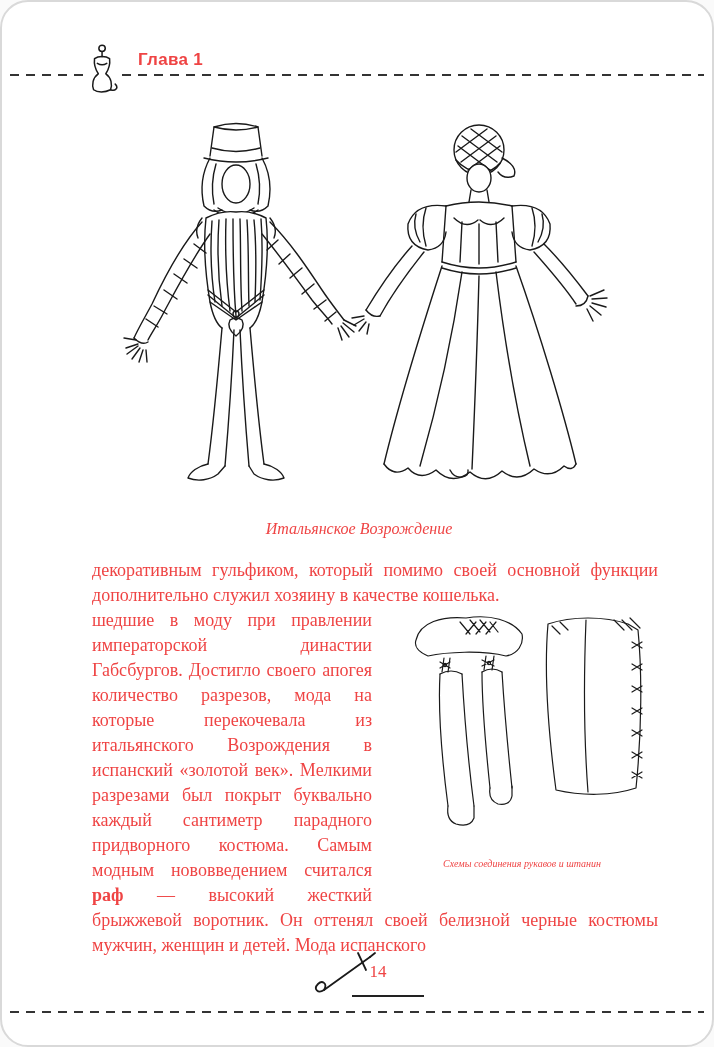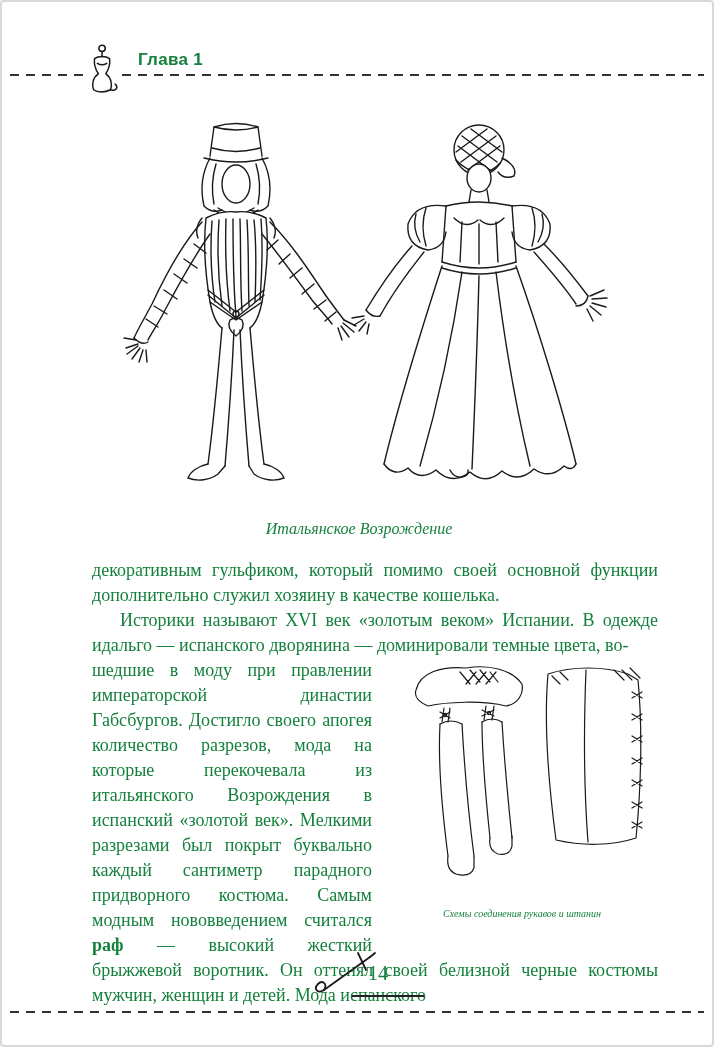--- a/index.html
+++ b/index.html
@@ -3,24 +3,24 @@
 <meta charset="utf-8">
 <style>
   * { margin:0; padding:0; box-sizing:border-box; }
   html, body { background:#fafafa; }
   .page {
     position:relative;
     width:714px; height:1047px;
     margin:0 auto;
     background:#ffffff;
     border:2px solid #d9d9d9;
-    border-radius:4px;
+    border-radius:28px;
     overflow:hidden;
     font-family:"Liberation Serif", serif;
-    color:#15803d;
+    color:#ef4444;
   }
   .dash-line {
     position:absolute; left:8px; right:8px; height:2px;
     background:repeating-linear-gradient(90deg,#333 0 9px, transparent 9px 16px);
   }
   .dash-top { top:72px; }
   .dash-bottom { top:1009px; }
 
   .chapter-icon {
     position:absolute; left:82px; top:40px;
@@ -55,21 +55,21 @@
     text-align:center;
   }
   .scheme-caption {
     font-style:italic; font-size:10px; line-height:20px;
     margin-top:6px; text-align:center;
   }
 
   .pin-icon { position:absolute; left:312px; top:942px; z-index:2; }
   .page-number {
     position:absolute; left:352px; top:960px; width:48px;
-    text-align:center; font-size:20px;
+    text-align:center; font-size:17px;
   }
   .number-rule {
     position:absolute; left:350px; top:993px; width:72px; height:2px;
     background:#222;
   }
   svg { display:block; }
 </style>
 </head>
 <body>
 
@@ -163,21 +163,20 @@
       <path d="M368 158 C356 240 338 310 326 352"></path>
       <path d="M385 162 C383 240 380 310 378 355"></path>
       <path d="M402 158 C412 240 426 310 436 352"></path>
       <path d="M356 356 q4 8 12 7 q7 -1 6 -7"></path>
     </svg>
   </div>
   <div class="main-caption">Итальянское Возрождение</div>
 
   <div class="body-text">
     <p>декоративным гульфиком, который помимо своей основной функции дополнительно служил хозяину в качестве кошелька.</p>
-    <p class="para-indent">Историки называют XVI век «золотым веком» Испании. В одежде идальго — испанского дворянина — доминировали темные цвета, во-</p>
     <div>
       <span class="scheme-float" style="display:block;">
         <svg width="272" height="238" viewBox="0 0 272 238" fill="none" stroke="#1a1a1a" stroke-width="1.2" stroke-linecap="round" stroke-linejoin="round">
 
           <path d="M30 30 C34 12 56 6 80 8 C104 4 126 10 136 24 C138 34 132 44 120 46 C96 40 60 42 42 46 C32 42 28 36 30 30 Z"></path>
           <path d="M74 12 l10 12 M84 10 l10 12 M94 10 l10 12 M104 12 l8 10 M80 24 l10 -12 M90 24 l10 -12 M100 24 l10 -12"></path>
 
           <path d="M58 48 L56 62 M64 48 L62 62 M100 46 L98 60 M108 46 L106 60"></path>
           <circle cx="59" cy="55" r="1.6"></circle>
           <circle cx="103" cy="53" r="1.6"></circle>

